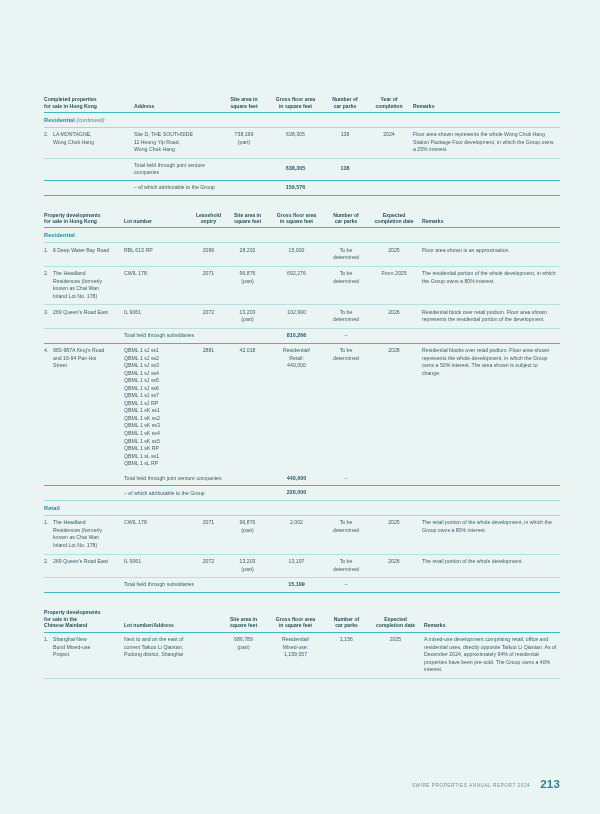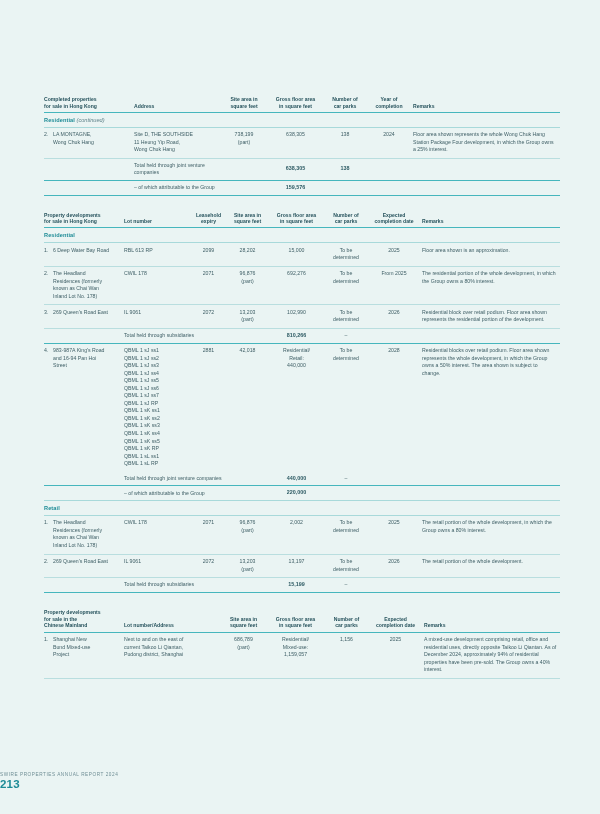--- a/index.html
+++ b/index.html
@@ -112,21 +112,20 @@
   
   .footer {
     position: absolute;
     left: 0;
     right: 40px;
     bottom: 24px;
     text-align: right;
     display: flex;
     justify-content: flex-end;
     align-items: baseline;
-    flex-direction: column;
   }
   .footer .ftxt {
     font-size: 4.7px;
     letter-spacing: 0.55px;
     color: #6f8e95;
     text-transform: uppercase;
     margin-right: 10px;
     position: relative;
     top: -1px;
   }

